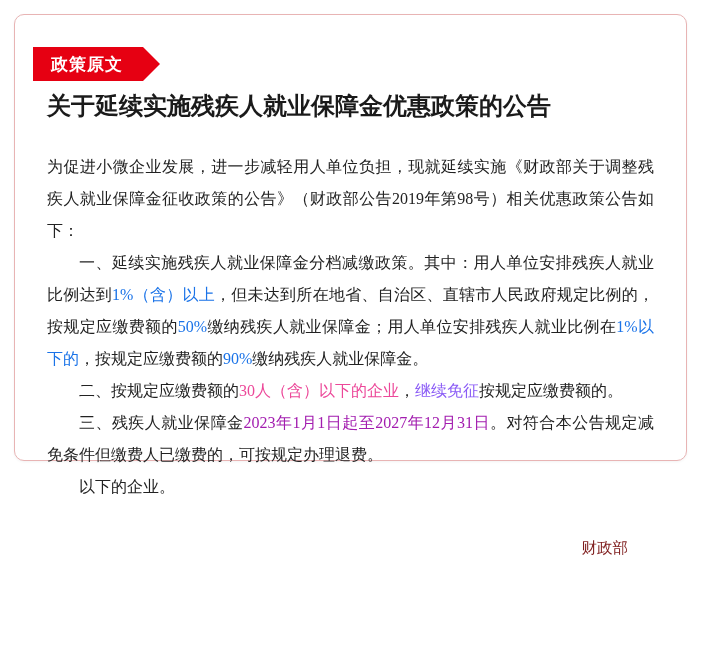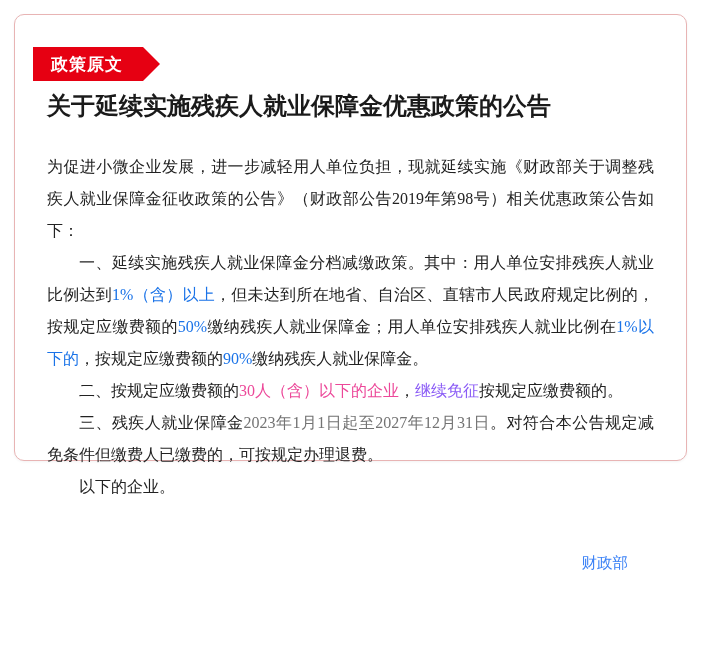--- a/index.html
+++ b/index.html
@@ -90,45 +90,45 @@
     margin: 0;
     text-indent: 0;
   }
   .para.indent {
     text-indent: 2em;
   }
   .hl {
     color: #1a73e8;
   }
   .sign {
-    margin-top: 43px;
+    margin-top: 28px;
     text-align: right;
     font-size: 15.5px;
-    color: #3b82f6;
+    color: #7f1d1d;
     line-height: 2.2;
     padding-right: 26px;
   }
 </style>
 </head>
 <body>
 
 <div class="page">
   <div class="card">
 
     <div class="ribbon">
       <span>政策原文</span>
     </div>
 
     <div class="doc">
       <div class="doc-title">关于延续实施残疾人就业保障金优惠政策的公告</div>
       <div class="body-text">
           <p class="para"><span>为促进小微企业发展，进一步减轻用人单位负担，现就延续实施《财政部关于调整残疾人就业保障金征收政策的公告》（财政部公告2019年第98号）相关优惠政策公告如下：</span></p>
           <p class="para indent"><span>一、延续实施残疾人就业保障金分档减缴政策。其中：用人单位安排残疾人就业比例达到</span><span class="hl" style="color: rgb(26, 115, 232);">1%（含）以上</span><span>，但未达到所在地省、自治区、直辖市人民政府规定比例的，按规定应缴费额的</span><span class="hl" style="color: rgb(26, 115, 232);">50%</span><span>缴纳残疾人就业保障金；用人单位安排残疾人就业比例在</span><span class="hl" style="color: rgb(26, 115, 232);">1%以下的</span><span>，按规定应缴费额的</span><span class="hl" style="color: rgb(26, 115, 232);">90%</span><span>缴纳残疾人就业保障金。</span></p>
           <p class="para indent"><span>二、按规定应缴费额的</span><span class="hl" style="color: #ec4899;">30人（含）以下的企业</span><span>，</span><span class="hl" style="color: #8b5cf6;">继续免征</span><span>按规定应缴费额的。</span></p>
-          <p class="para indent"><span>三、残疾人就业保障金</span><span class="hl" style="color: #737373;">2023年1月1日起至2027年12月31日</span><span>。对符合本公告规定减免条件但缴费人已缴费的，可按规定办理退费。</span></p>
+          <p class="para indent"><span>三、残疾人就业保障金</span><span class="hl" style="color: #a21caf;">2023年1月1日起至2027年12月31日</span><span>。对符合本公告规定减免条件但缴费人已缴费的，可按规定办理退费。</span></p>
           <p class="para indent"><span>以下的企业。</span></p>
         </div>
       <div class="sign">
         <div>财政部</div>
       </div>
     </div>
 
   </div>
 </div>
 

